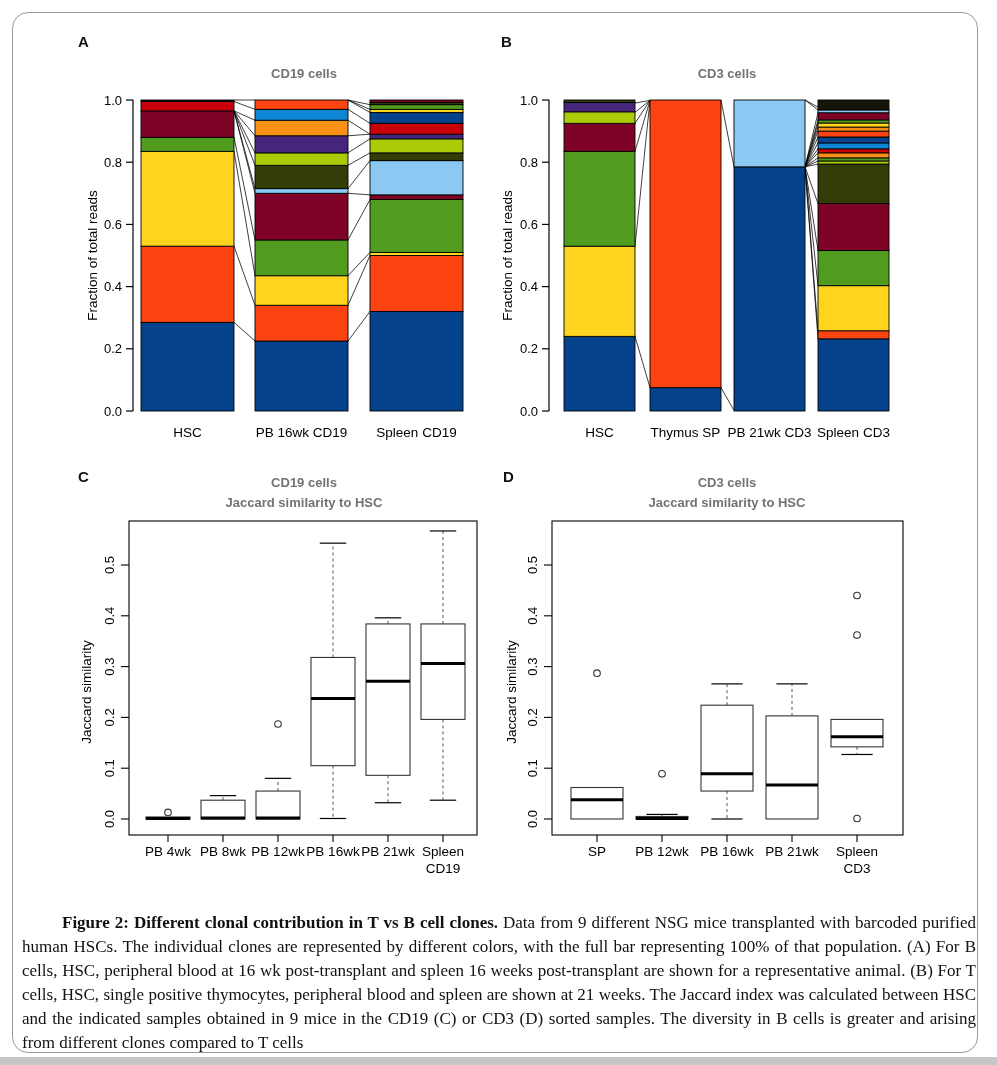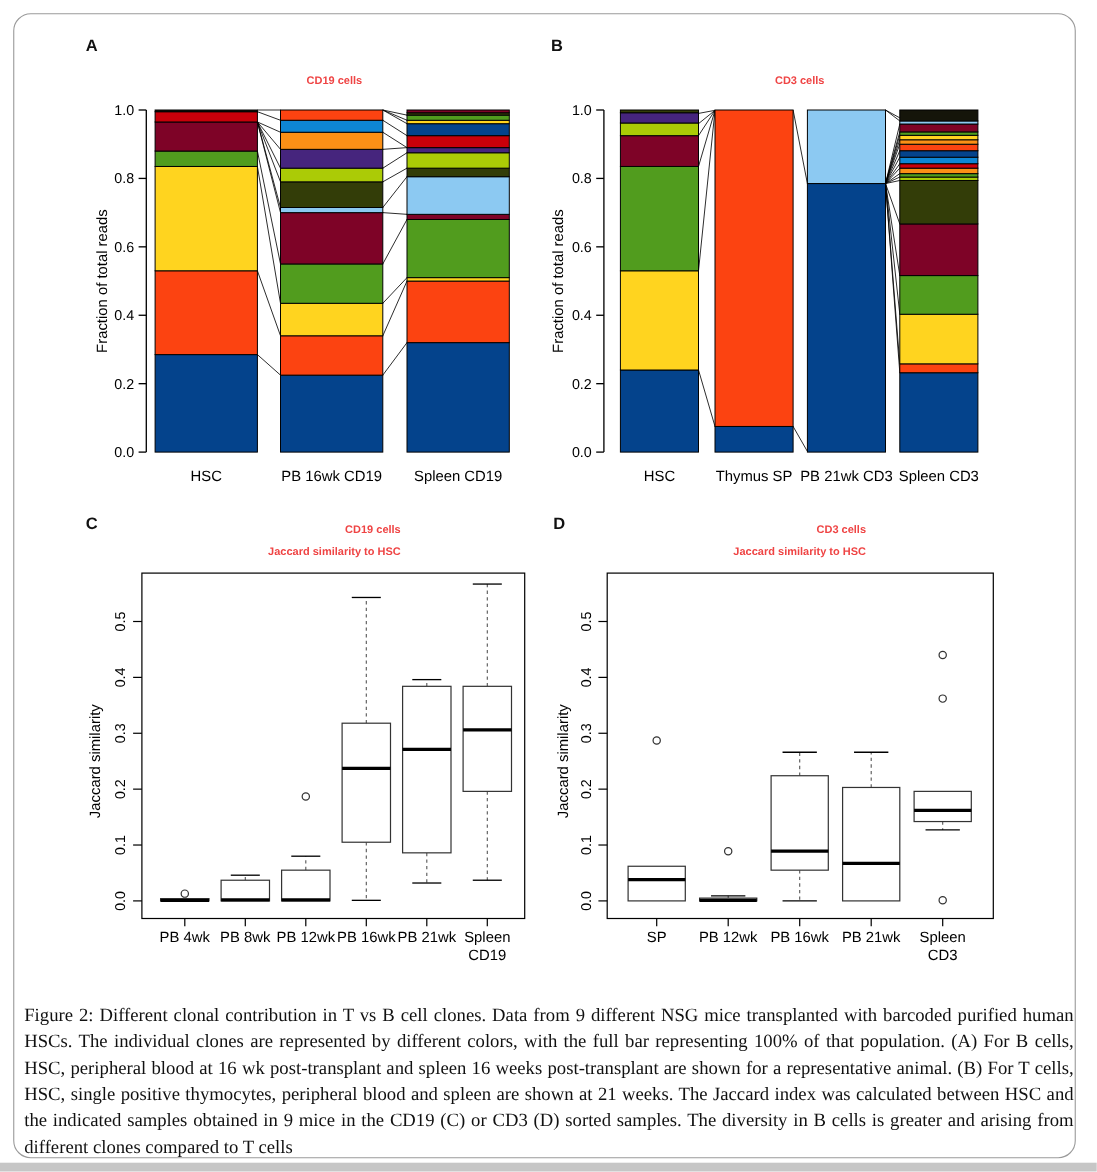--- a/index.html
+++ b/index.html
@@ -13,29 +13,29 @@
   }
   .bottom-strip{
     position:absolute;left:0;top:1057px;width:997px;height:8px;background:#c6c6c6;
   }
   #canvas{position:absolute;left:0;top:0;}
   svg text{font-family:"Liberation Sans",sans-serif;fill:#000;}
   .panel-letter{
     position:absolute;font-size:15px;font-weight:bold;color:#111;
   }
   .panel-title{
-    position:absolute;transform:translateX(-50%);font-size:10px;font-weight:bold;
-    color:#ef4444;white-space:nowrap;text-align:right;line-height:20px;
+    position:absolute;transform:translateX(-50%);font-size:13px;font-weight:bold;
+    color:#737373;white-space:nowrap;text-align:center;line-height:20px;
   }
   .caption{
     position:absolute;left:22px;top:911px;width:954px;
     font-family:"Liberation Serif",serif;font-size:17px;line-height:24px;
     color:#111;text-align:justify;
   }
-  .caption .cap-bold{font-weight:normal;}
+  .caption .cap-bold{font-weight:bold;margin-left:40px;}
 </style>
 </head>
 <body>
 
 <div class="figure-border"></div>
 <div class="bottom-strip"></div>
 
 <svg id="canvas" width="997" height="1065" viewBox="0 0 997 1065">
     <g>
       <g>

